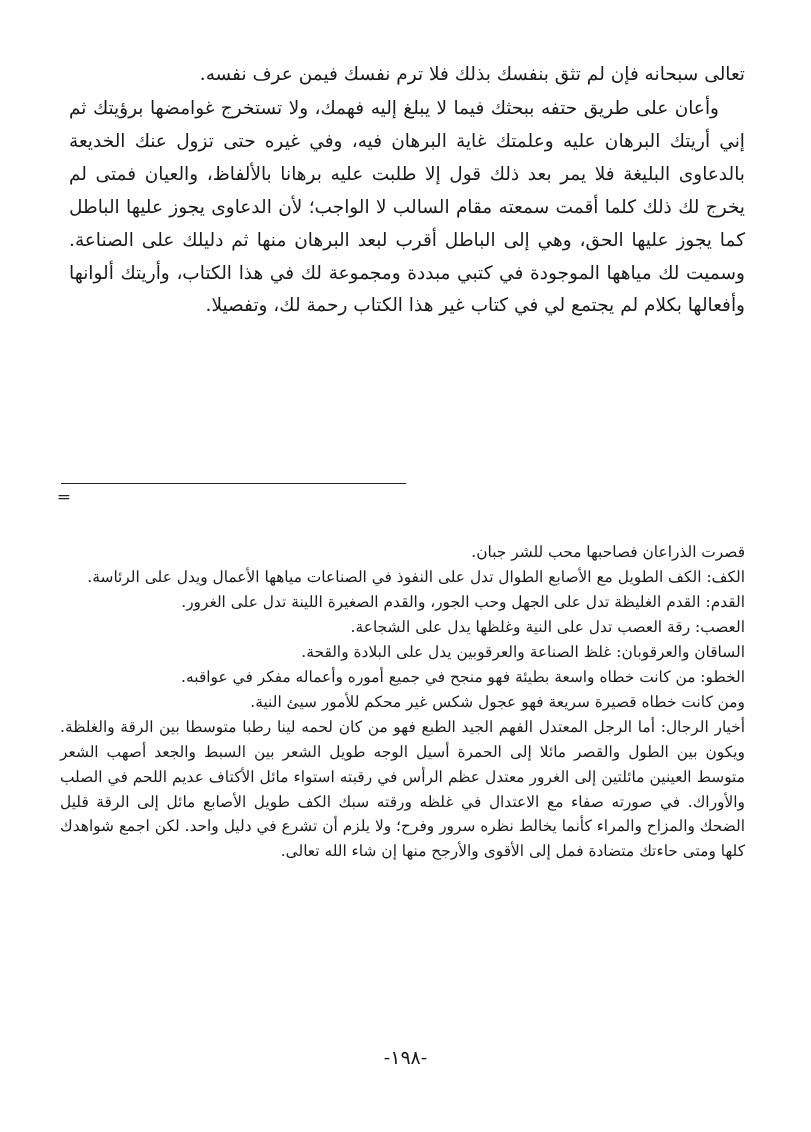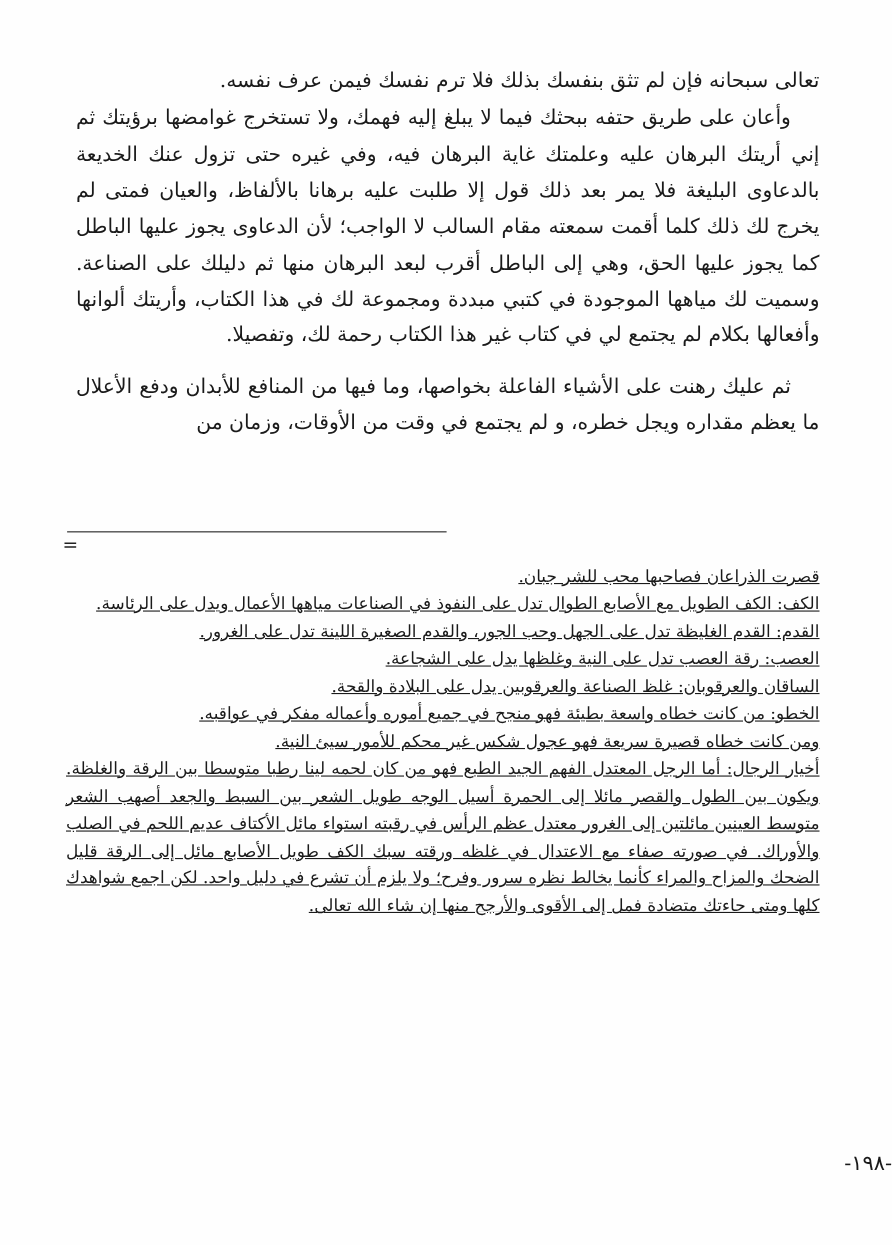--- a/index.html
+++ b/index.html
@@ -66,53 +66,52 @@
     position: absolute;
     top: 5px;
     right: 680px;
     font-size: 17px;
     line-height: 1;
     color: #222;
     font-family: "DejaVu Serif", "Liberation Serif", serif;
   }
   .footnote-area {
     position: absolute;
-    top: 512px;
+    top: 540px;
     right: 66px;
     left: 60px;
     direction: rtl;
     text-align: justify;
-    text-decoration: underline;
   }
   .fn {
     font-size: 15.4px;
     line-height: 1.62;
     margin: 0;
     text-align: justify;
   }
   .page-number {
     position: absolute;
     top: 1046px;
     left: 0;
     right: 0;
+    text-align: center;
     font-size: 19px;
     letter-spacing: 0.5px;
     direction: rtl;
   }
 </style>
 </head>
 <body>
 
 <div class="page">
 
   <div class="body-area">
     <p class="para first">تعالى سبحانه فإن لم تثق بنفسك بذلك فلا ترم نفسك فيمن عرف نفسه.</p>
     <p class="para indent">وأعان على طريق حتفه ببحثك فيما لا يبلغ إليه فهمك، ولا تستخرج غوامضها برؤيتك ثم إني أريتك البرهان عليه وعلمتك غاية البرهان فيه، وفي غيره حتى تزول عنك الخديعة بالدعاوى البليغة فلا يمر بعد ذلك قول إلا طلبت عليه برهانا بالألفاظ، والعيان فمتى لم يخرج لك ذلك كلما أقمت سمعته مقام السالب لا الواجب؛ لأن الدعاوى يجوز عليها الباطل كما يجوز عليها الحق، وهي إلى الباطل أقرب لبعد البرهان منها ثم دليلك على الصناعة. وسميت لك مياهها الموجودة في كتبي مبددة ومجموعة لك في هذا الكتاب، وأريتك ألوانها وأفعالها بكلام لم يجتمع لي في كتاب غير هذا الكتاب رحمة لك، وتفصيلا.</p>
     <div class="gap"></div>
-    <p class="para indent">ثم عليك رهنت على الأشياء الفاعلة بخواصها، وما فيها من المنافع للأبدان ودفع الأعلال ما يعظم مقداره ويجل خطره، و لم يجتمع في وقت من الأوقات، وزمان من</p>
   </div>
 
   <div class="rule-wrap">
     <div class="rule"></div>
     <div class="eq-mark">=</div>
   </div>
 
   <div class="footnote-area">
     <p class="fn">قصرت الذراعان فصاحبها محب للشر جبان.</p>
     <p class="fn">الكف: الكف الطويل مع الأصابع الطوال تدل على النفوذ في الصناعات مياهها الأعمال ويدل على الرئاسة.</p>

